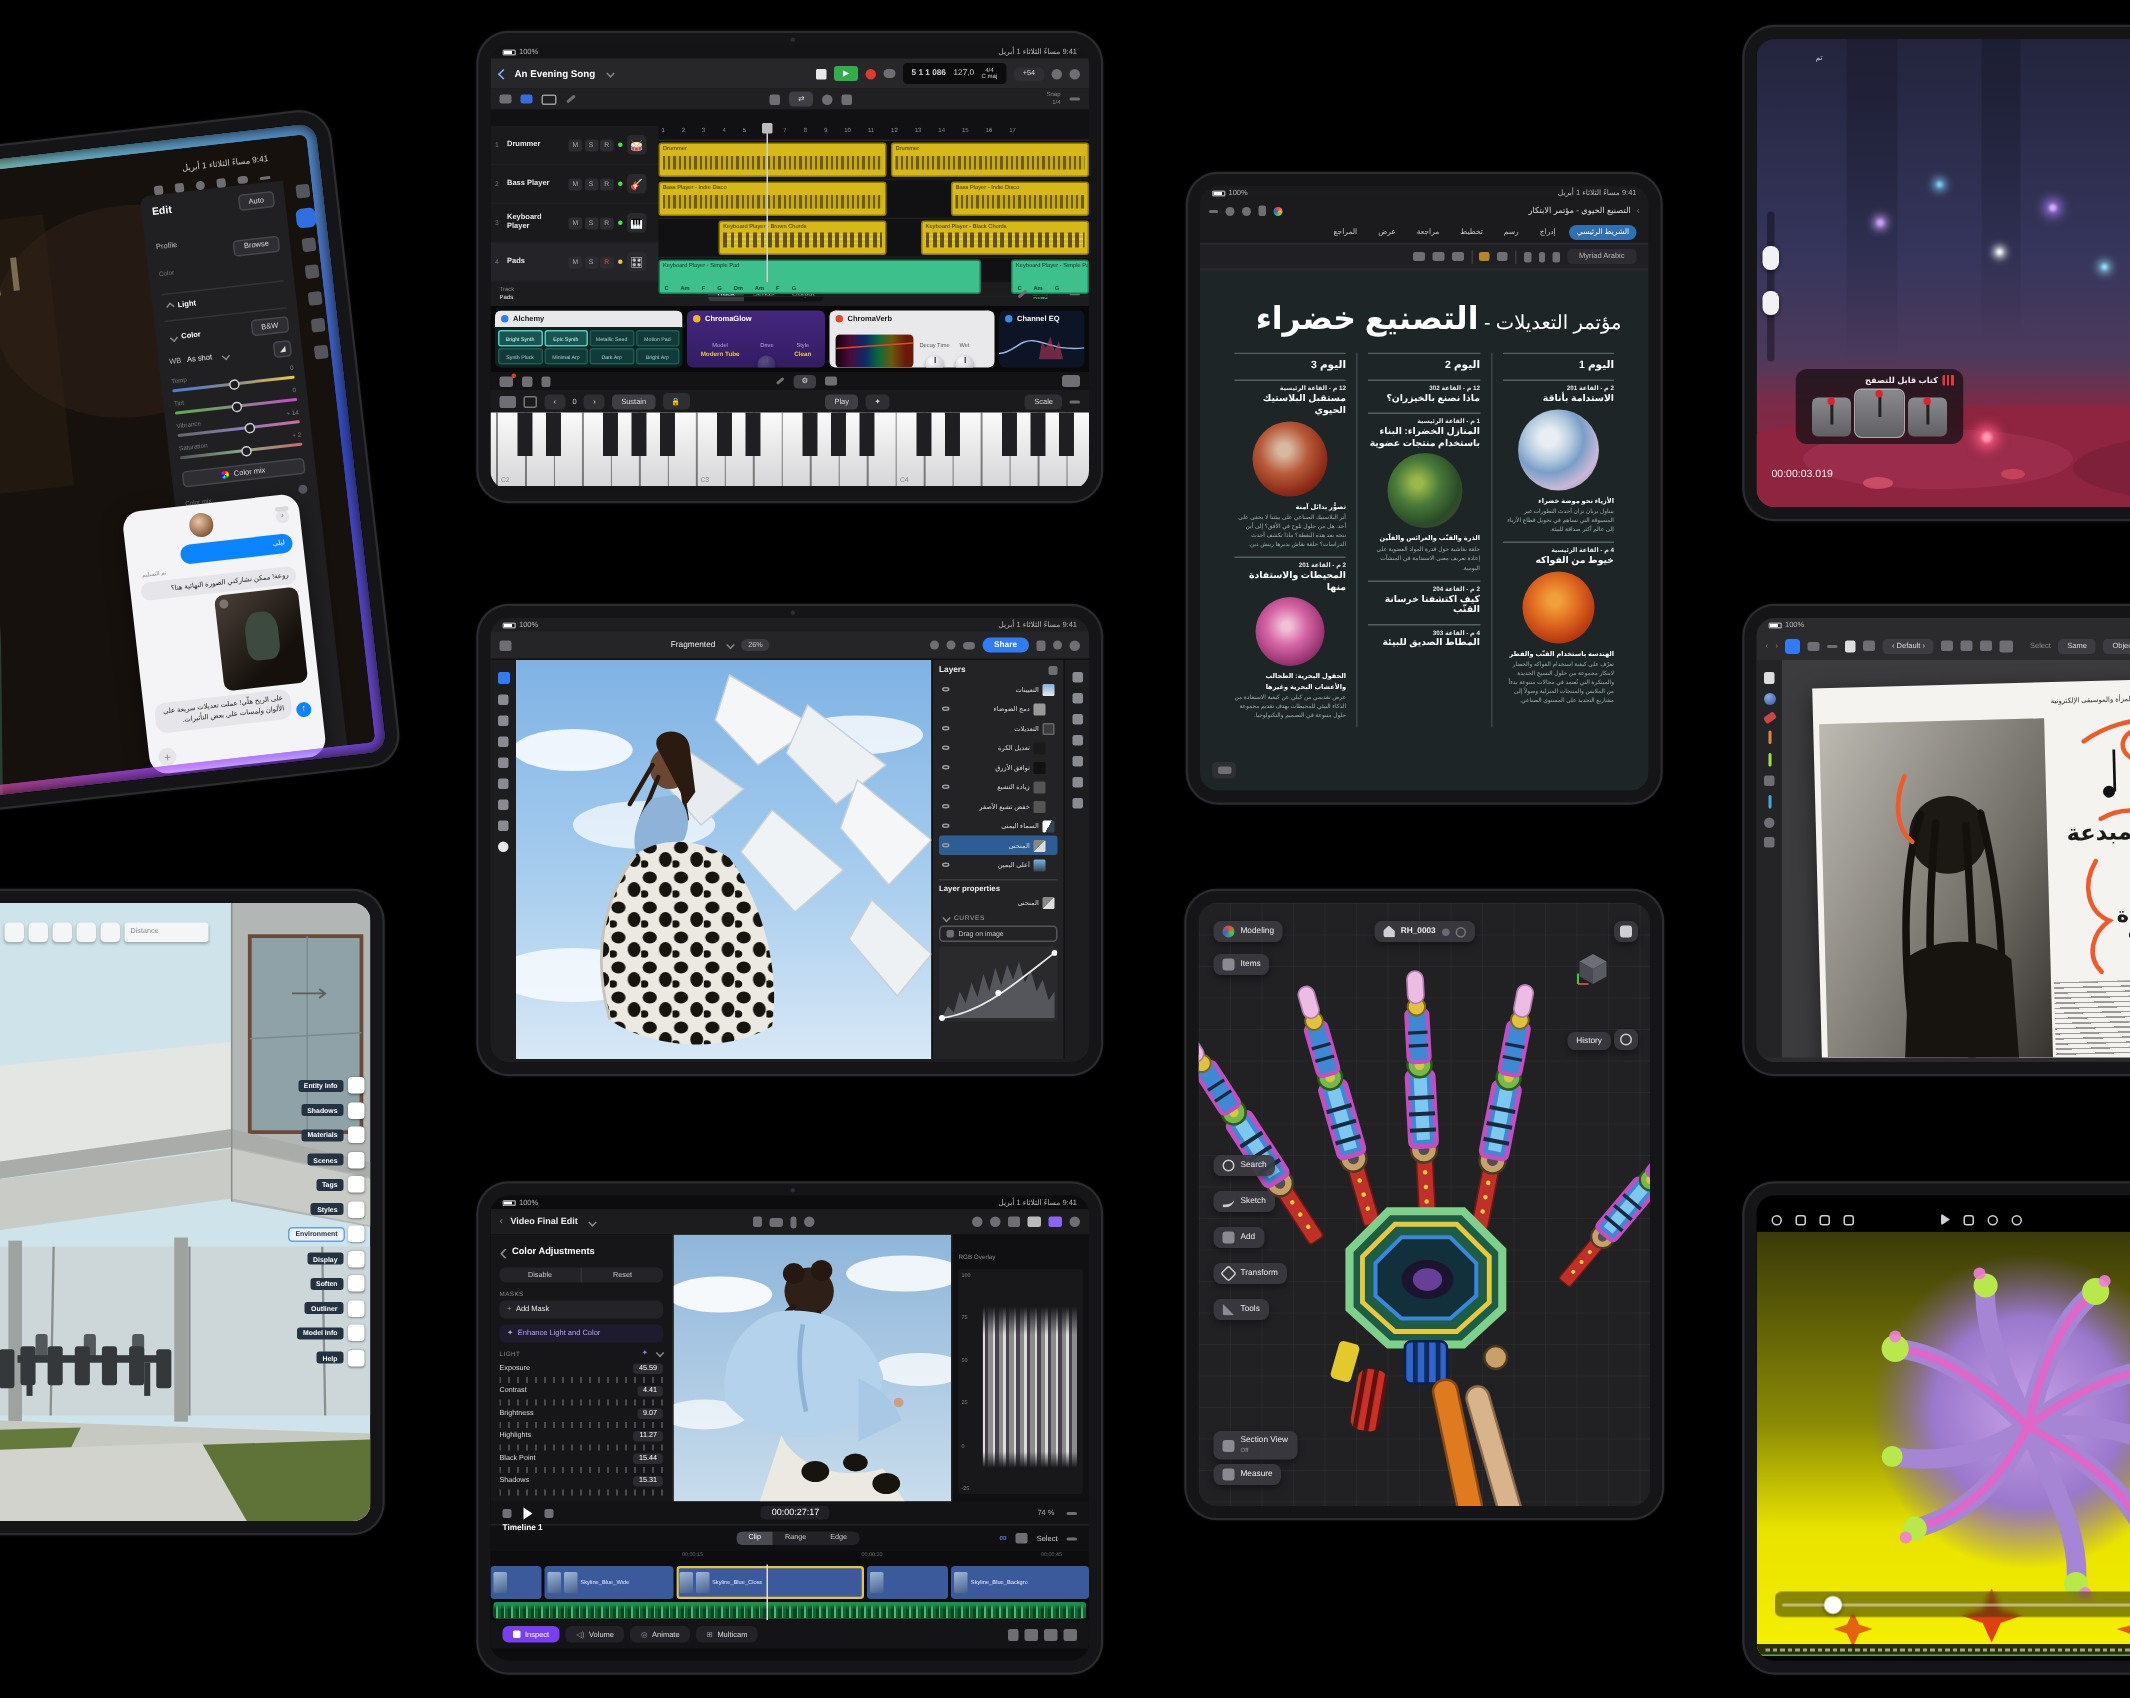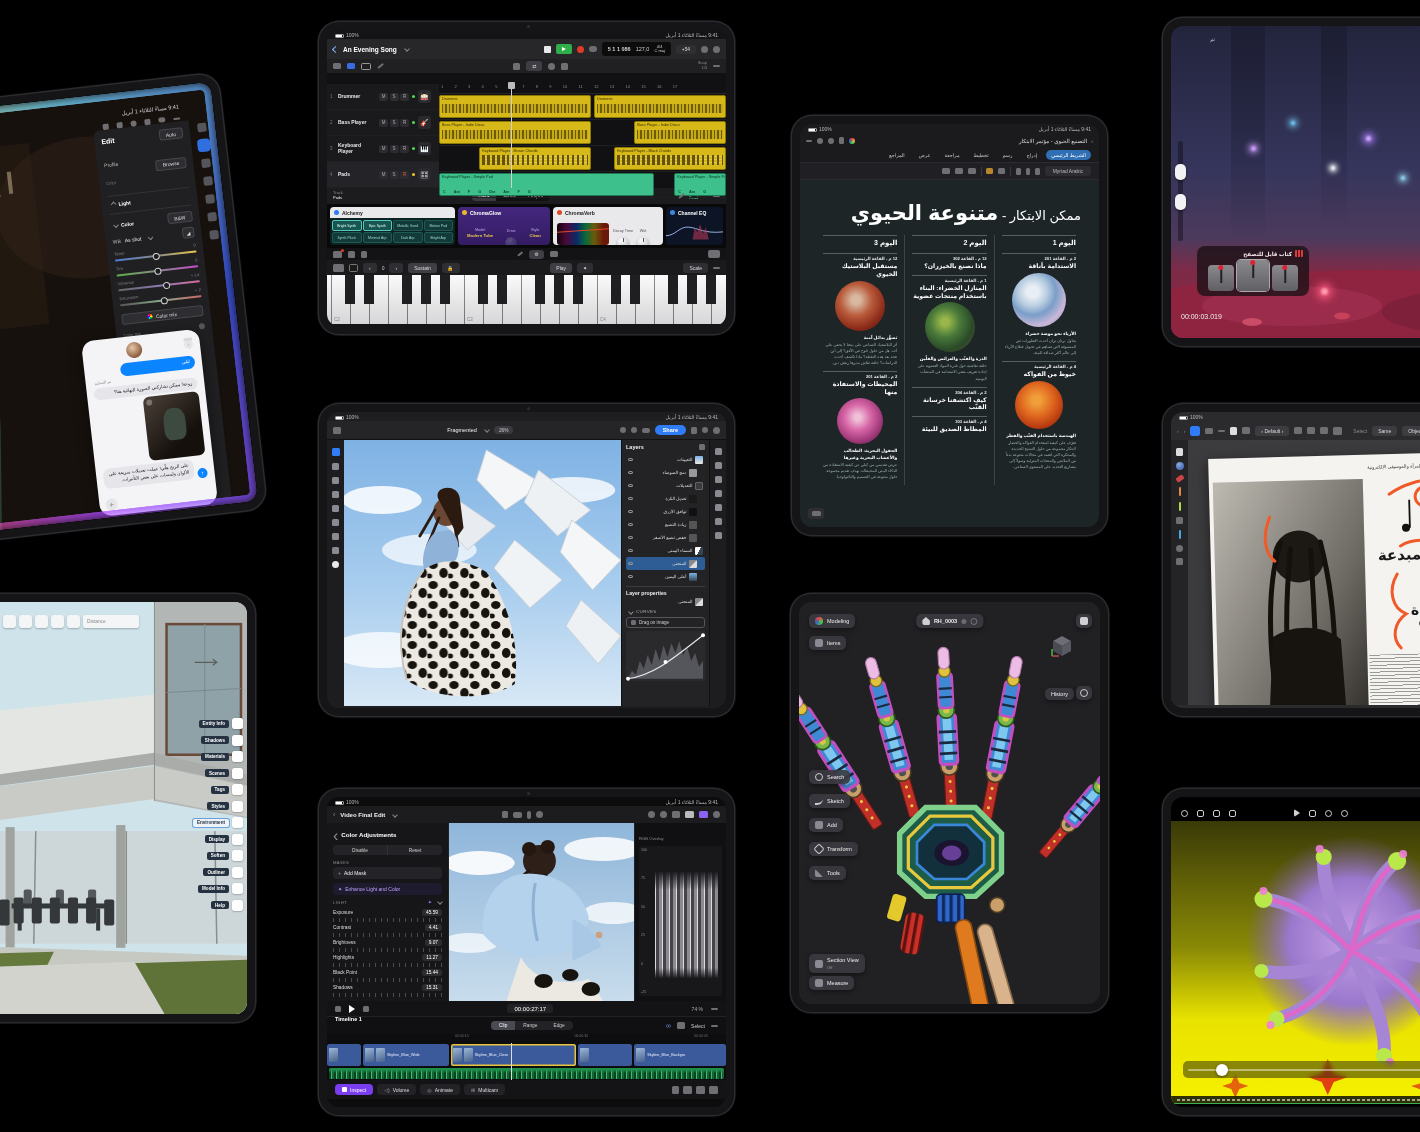--- a/index.html
+++ b/index.html
@@ -613,21 +613,21 @@
     <i style="width:.5px;height:9px;background:#3a3a3f"></i>
     <i class="icn" style="width:7px;height:6px"></i>
     <i class="icn" style="width:7px;height:6px;background:#b8862a"></i>
     <i style="width:.5px;height:9px;background:#3a3a3f"></i>
     <i class="icn" style="width:8px;height:6px"></i>
     <i class="icn" style="width:8px;height:6px"></i>
     <i class="icn" style="width:8px;height:6px"></i>
   </div>
   <div class="wd-doc">
     <div class="wd-title">
-      <span class="small">ممكن الابتكار - </span><span class="big">متنوعة الحيوي</span>
+      <span class="small">مؤتمر التعديلات - </span><span class="big">التصنيع خضراء</span>
     </div>
     <div class="wd-cols">
       <div class="wd-col">
         <div class="wd-day">اليوم 1</div>
         <div class="wd-time">2 م - القاعة 201</div>
         <div class="wd-name">الاستدامة بأناقة</div>
         <div class="wd-img" style="background:radial-gradient(circle at 38% 35%,#e8eef4 12%,#b8cde0 30%,#7a9ec8 48%,#c9b8d8 70%,#8a7ab0)"></div>
         <div class="wd-cap">الأزياء نحو موضة خضراء</div>
         <div class="wd-body">يتناول برنان نزان أحدث التطورات غير المسبوقة التي تساهم في تحويل قطاع الأزياء إلى عالم أكثر صداقة للبيئة.</div>
         <div class="wd-time">4 م - القاعة الرئيسية</div>

